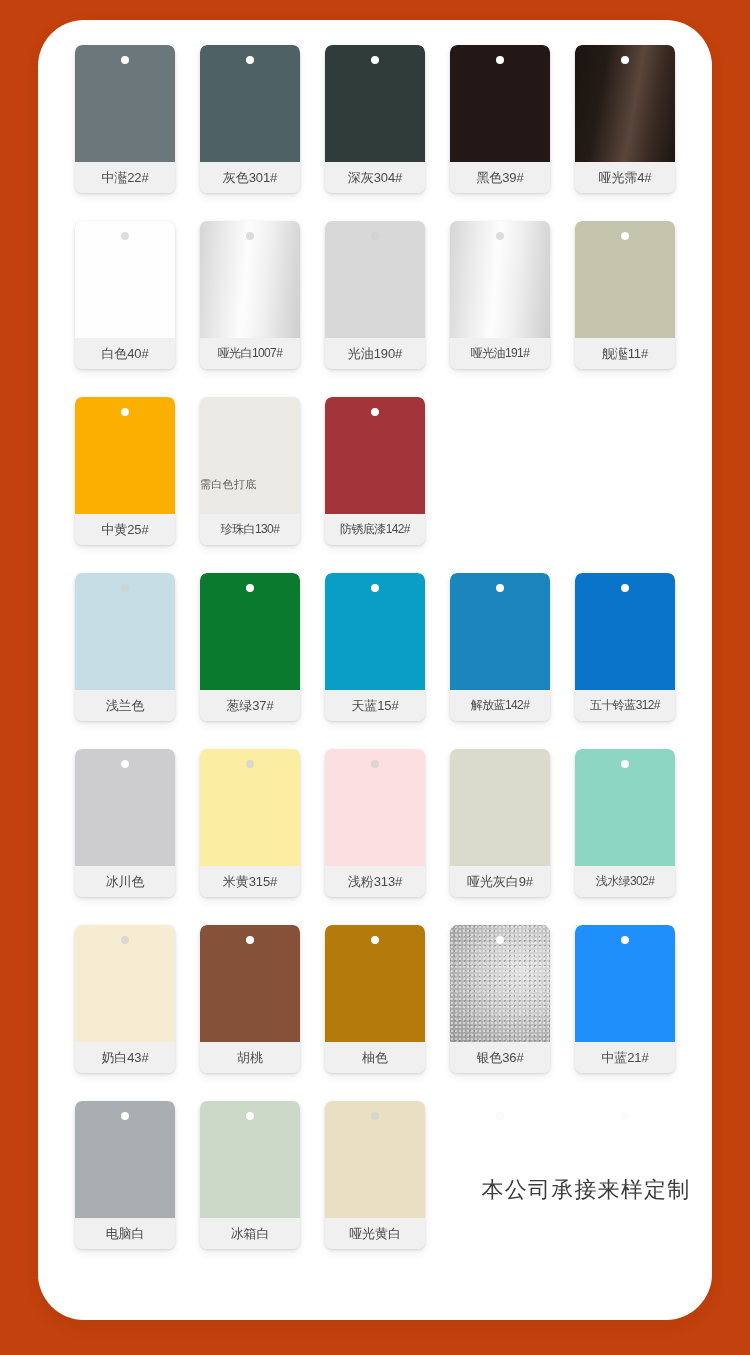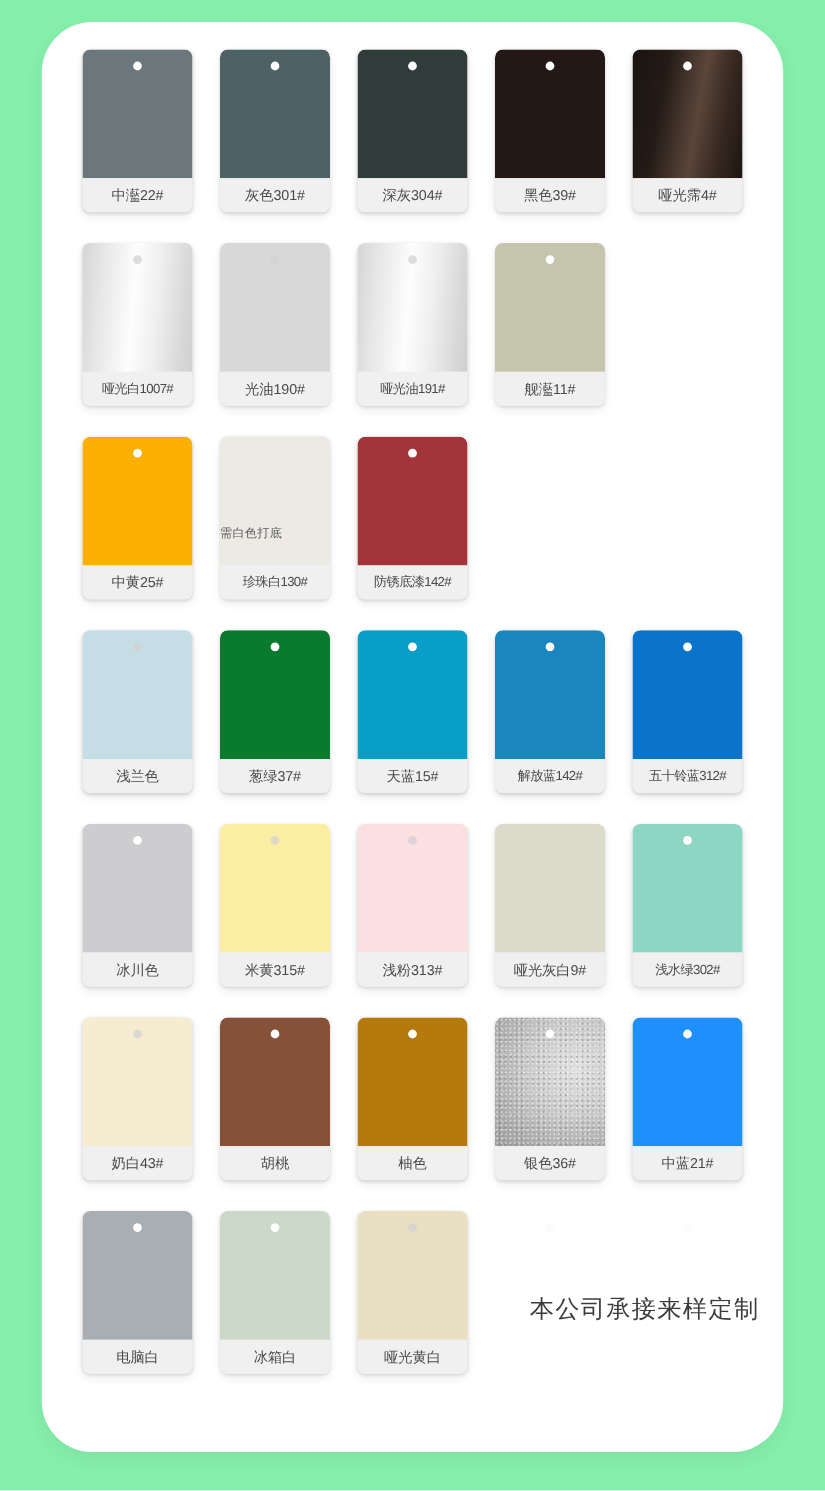--- a/index.html
+++ b/index.html
@@ -11,21 +11,21 @@
     height: 1355px;
     background: #eeeeee;
     font-family: "Liberation Sans", "DejaVu Sans", sans-serif;
     overflow: hidden;
   }
 
   .page {
     position: relative;
     width: 750px;
     height: 1355px;
-    background: #86efac;
+    background: #c2410c;
   }
 
   
   .panel {
     position: absolute;
     left: 38px;
     top: 20px;
     width: 674px;
     height: 1300px;
     background: #ffffff;
@@ -184,20 +184,26 @@
           </div>
           <div class="card">
             <div class="chip" style="background: linear-gradient(100deg, rgb(26, 19, 15) 0%, rgb(36, 27, 22) 28%, rgb(90, 70, 59) 58%, rgb(58, 43, 35) 76%, rgb(29, 21, 17) 100%);">
               <div class="hole"></div>
             </div>
             <div class="label">哑光霈4#</div>
           </div>
         </div>
         <div class="row">
           <div class="card">
+            <div class="chip" style="background: rgb(254, 254, 254);">
+              <div class="hole faint"></div>
+            </div>
+            <div class="label">白色40#</div>
+          </div>
+          <div class="card">
             <div class="chip" style="background: linear-gradient(95deg, rgb(213, 213, 213) 0%, rgb(230, 230, 230) 18%, rgb(253, 253, 253) 46%, rgb(239, 239, 239) 66%, rgb(217, 217, 217) 88%, rgb(207, 207, 207) 100%);">
               <div class="hole faint"></div>
             </div>
             <div class="label small">哑光白1007#</div>
           </div>
           <div class="card">
             <div class="chip" style="background: rgb(216, 216, 216);">
               <div class="hole faint"></div>
             </div>
             <div class="label">光油190#</div>

